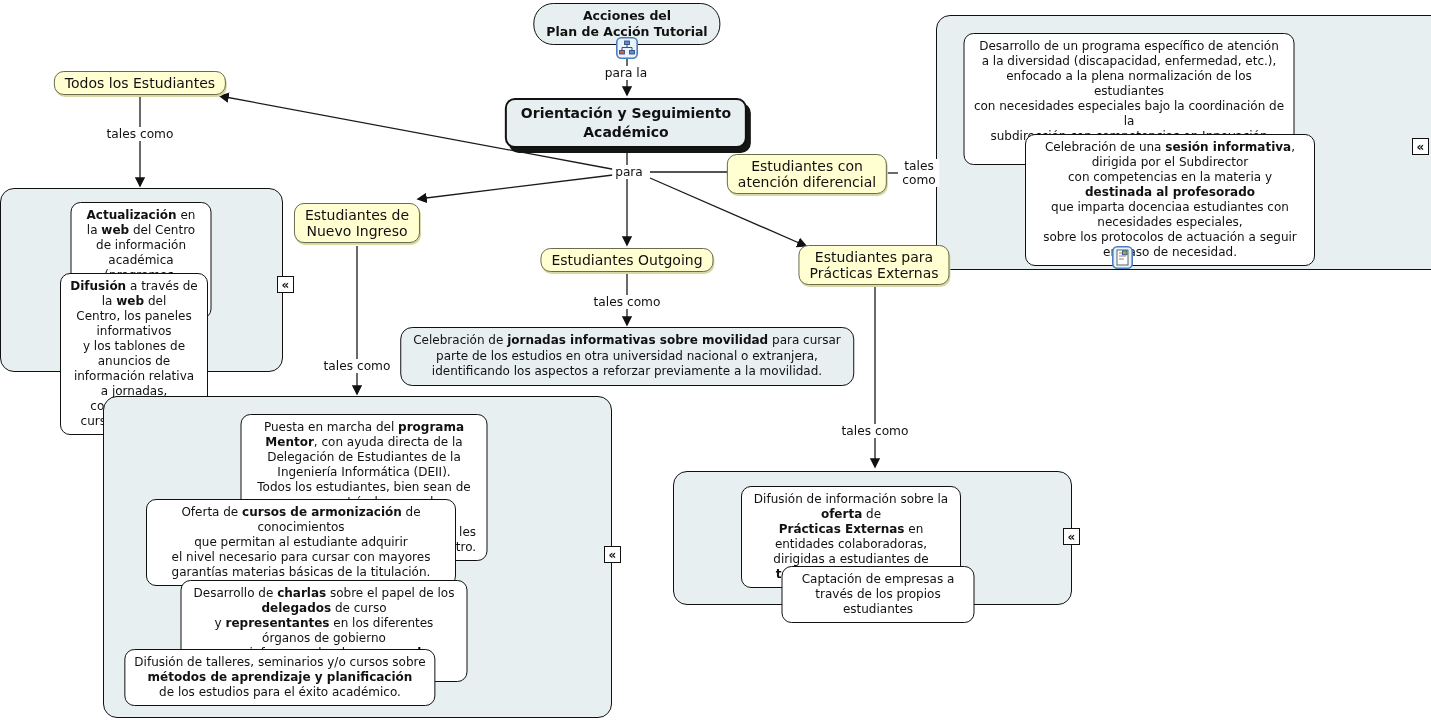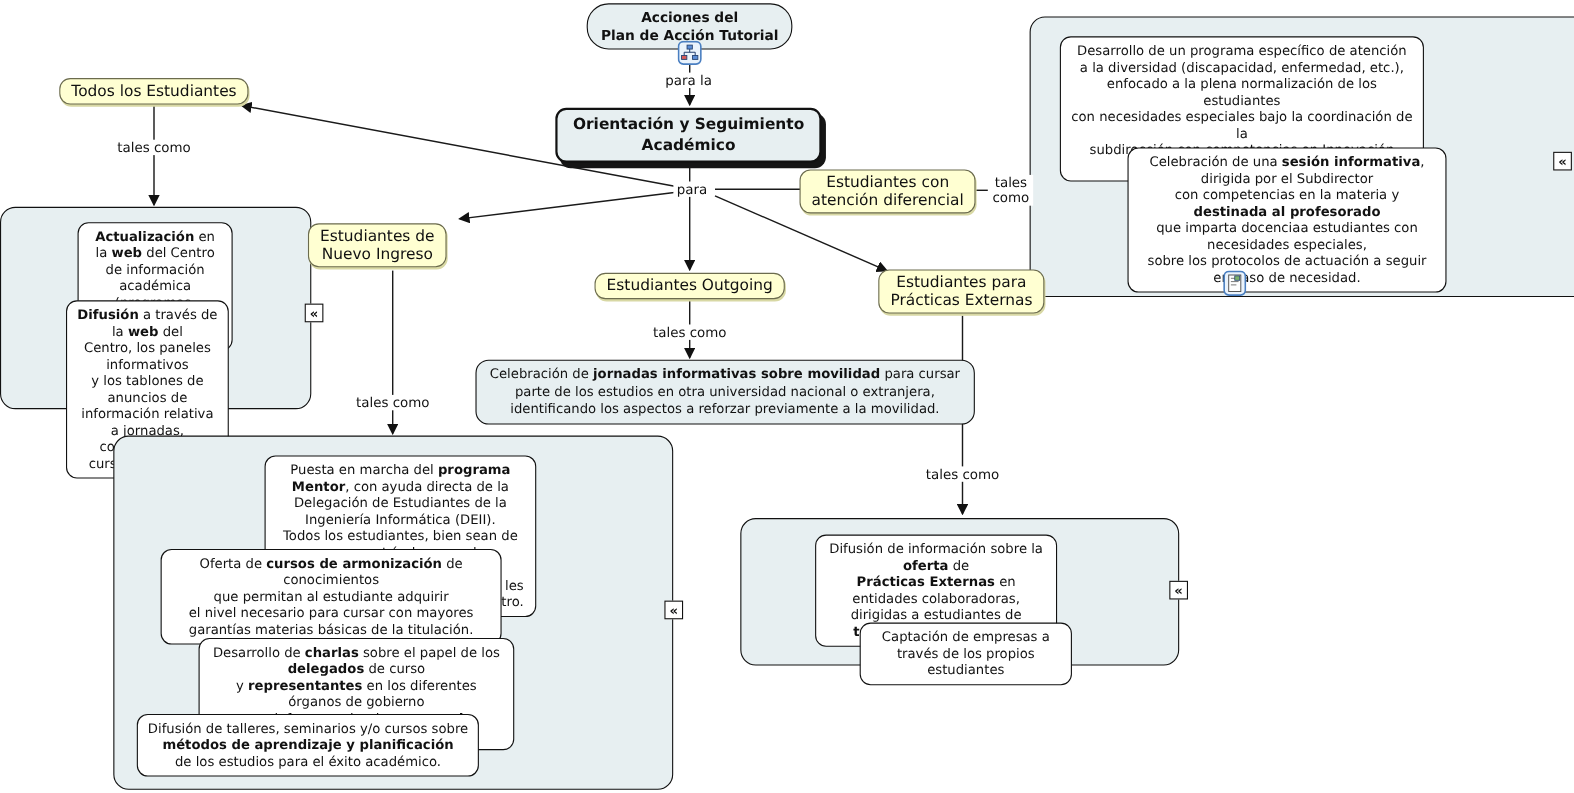--- a/index.html
+++ b/index.html
@@ -102,21 +102,21 @@
   <div class="link" style="left:357px;top:359px;"><span>tales como</span></div>
   <div class="link" style="left:627px;top:295px;"><span>tales como</span></div>
   <div class="link" style="left:919px;top:159px;"><span>tales
 como</span></div>
   <div class="link" style="left:875px;top:424px;"><span>tales como</span></div>
 
   <div class="node main" style="left:626px;top:98px;"><span>Orientación y Seguimiento
 Académico</span></div>
 
   <div class="concept" style="left:140px;top:71px;"><span>Todos los Estudiantes</span></div>
-  <div class="concept" style="left:343px;top:203px;"><span>Estudiantes de
+  <div class="concept" style="left:357px;top:203px;"><span>Estudiantes de
 Nuevo Ingreso</span></div>
   <div class="concept" style="left:627px;top:248px;"><span>Estudiantes Outgoing</span></div>
   <div class="concept" style="left:807px;top:154px;"><span>Estudiantes con
 atención diferencial</span></div>
   <div class="concept" style="left:874px;top:245px;"><span>Estudiantes para
 Prácticas Externas</span></div>
 
   <div class="group" style="left:0px;top:188px;width:283px;height:184px;">
     <div class="sub" style="left:140px;top:13px;"><span><span class="b">Actualización</span><span> en la </span><span class="b">web</span><span> del Centro
 de información académica
@@ -144,21 +144,21 @@
 y </span><span class="b">representantes</span><span> en los diferentes órganos de gobierno
 para informar sobre los </span><span class="b">cauces de participación</span><span> del alumnado.</span></span></div>
     <div class="sub" style="left:176px;top:252px;"><span><span>Difusión de talleres, seminarios y/o cursos sobre
 </span><span class="b">métodos de aprendizaje y planificación</span><span>
 de los estudios para el éxito académico.</span></span></div>
   </div>
   <div class="collapse" style="left:604px;top:546px;">
       <span>«</span>
     </div>
 
-  <div class="group textbox" style="left:627px;top:327px;margin-left:32px;"><span><span>Celebración de </span><span class="b">jornadas informativas sobre movilidad</span><span> para cursar
+  <div class="group textbox" style="left:627px;top:327px;"><span><span>Celebración de </span><span class="b">jornadas informativas sobre movilidad</span><span> para cursar
 parte de los estudios en otra universidad nacional o extranjera,
 identificando los aspectos a reforzar previamente a la movilidad.</span></span></div>
 
   <div class="group" style="left:936px;top:15px;width:525px;height:255px;">
     <div class="sub" style="left:192px;top:17px;"><span><span>Desarrollo de un programa específico de atención
 a la diversidad (discapacidad, enfermedad, etc.),
 enfocado a la plena normalización de los estudiantes
 con necesidades especiales bajo la coordinación de la
 subdirección con competencias en Innovación Educativa.</span></span></div>
     <div class="sub" style="left:233px;top:118px;"><span><span>Celebración de una </span><span class="b">sesión informativa</span><span>, dirigida por el Subdirector

